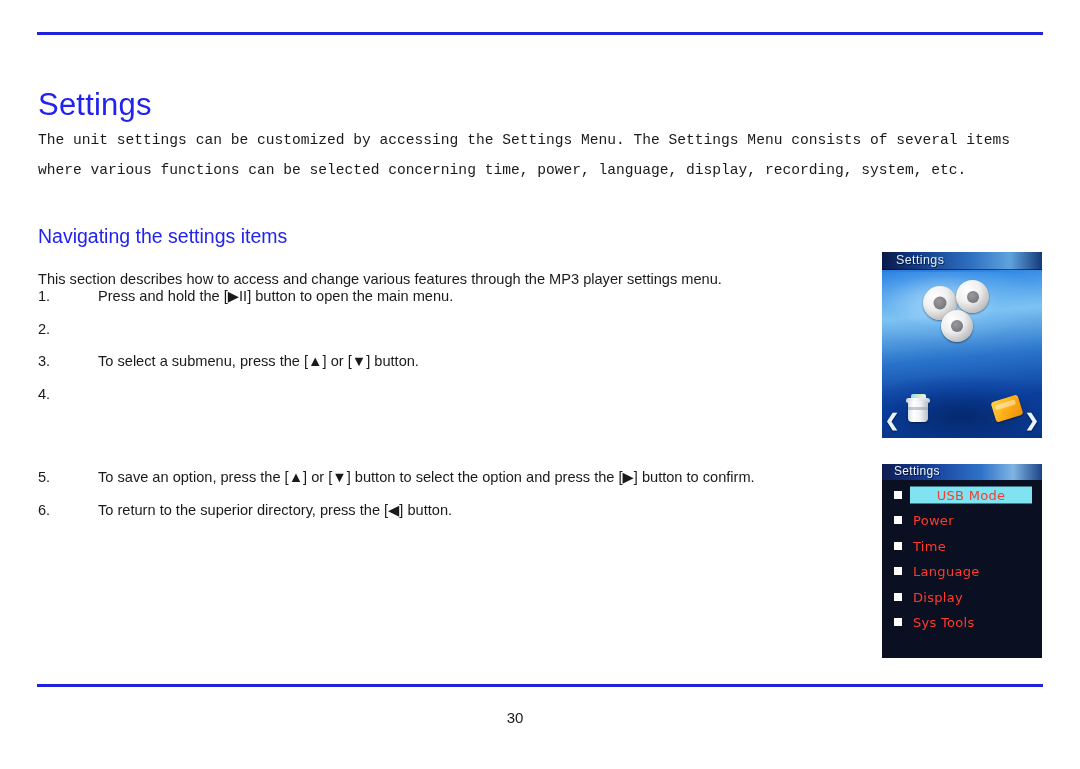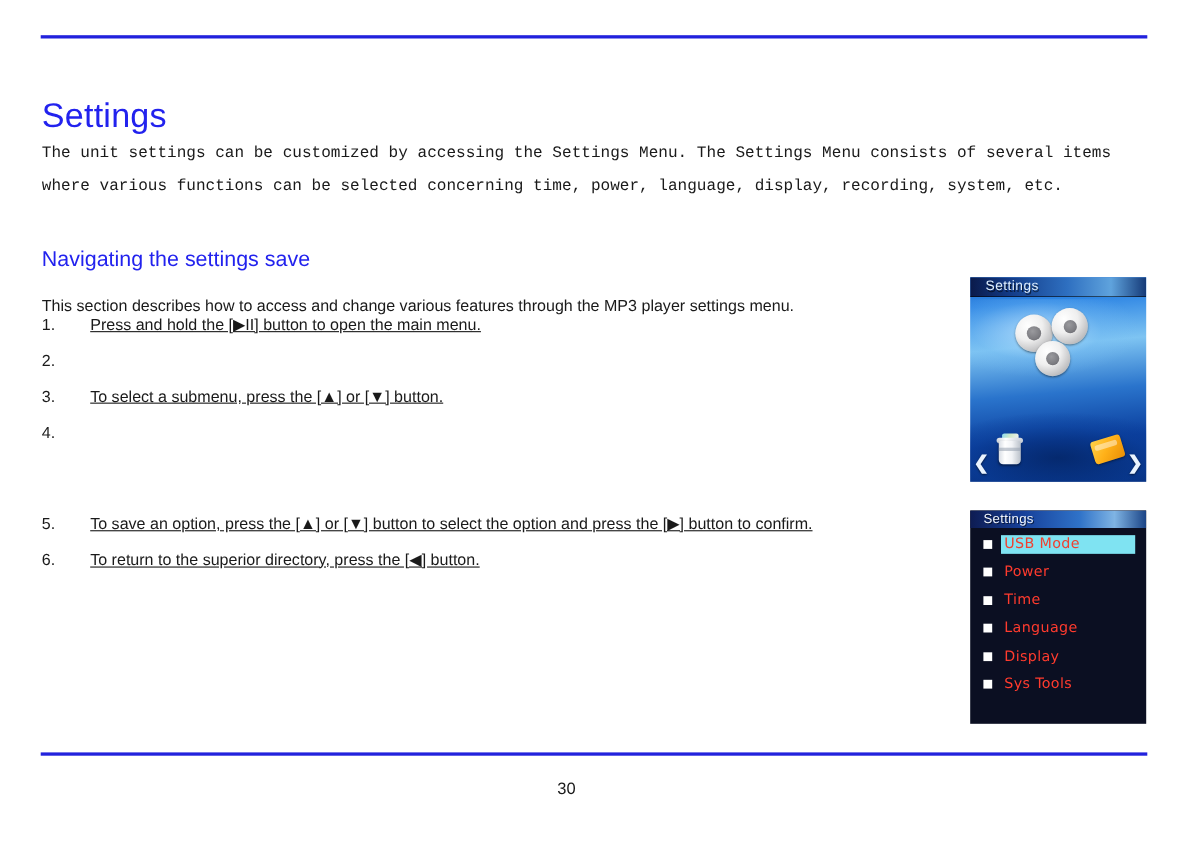--- a/index.html
+++ b/index.html
@@ -92,24 +92,23 @@
     line-height: 20px;
   }
   .step-num {
     position: absolute;
     left: 0;
     top: 0;
     width: 40px;
   }
   .step-text {
     position: absolute;
-    left: 44px;
+    left: 60px;
     top: 0;
     white-space: nowrap;
-    text-decoration: underline;
   }
 
   .steps-late {
     position: absolute;
     left: 38px;
     top: 467px;
     width: 900px;
   }
 
   .page-number {
@@ -325,40 +324,41 @@
   .menu-label {
     position: absolute;
     left: 28px;
     top: 50%;
     transform: translateY(-50%);
     font-size: 13px;
     color: #ff3b2e;
     letter-spacing: 0.3px;
     padding: 1px 3px;
     font-family: "DejaVu Sans", sans-serif;
+    text-align: center;
   }
   .menu-item.selected .menu-label {
     background: #7fe3f2;
     color: #f04030;
     width: 122px;
     box-sizing: border-box;
   }
 </style>
 </head>
 <body>
 
 <div class="page">
 
   <div class="rule-top"></div>
 
   <h1 class="page-title">Settings</h1>
 
   <p class="intro">The unit settings can be customized by accessing the Settings Menu. The Settings Menu consists of several items where various functions can be selected concerning time, power, language, display, recording, system, etc.</p>
 
-  <h2 class="section-heading">Navigating the settings save</h2>
+  <h2 class="section-heading">Navigating the settings items</h2>
 
   <p class="lead">This section describes how to access and change various features through the MP3 player settings menu.</p>
 
   <div class="steps">
     <div class="step">
       <span class="step-num">1.</span>
       <span class="step-text">Press and hold the [▶II] button to open the main menu.</span>
     </div>
     <div class="step">
       <span class="step-num">2.</span>

